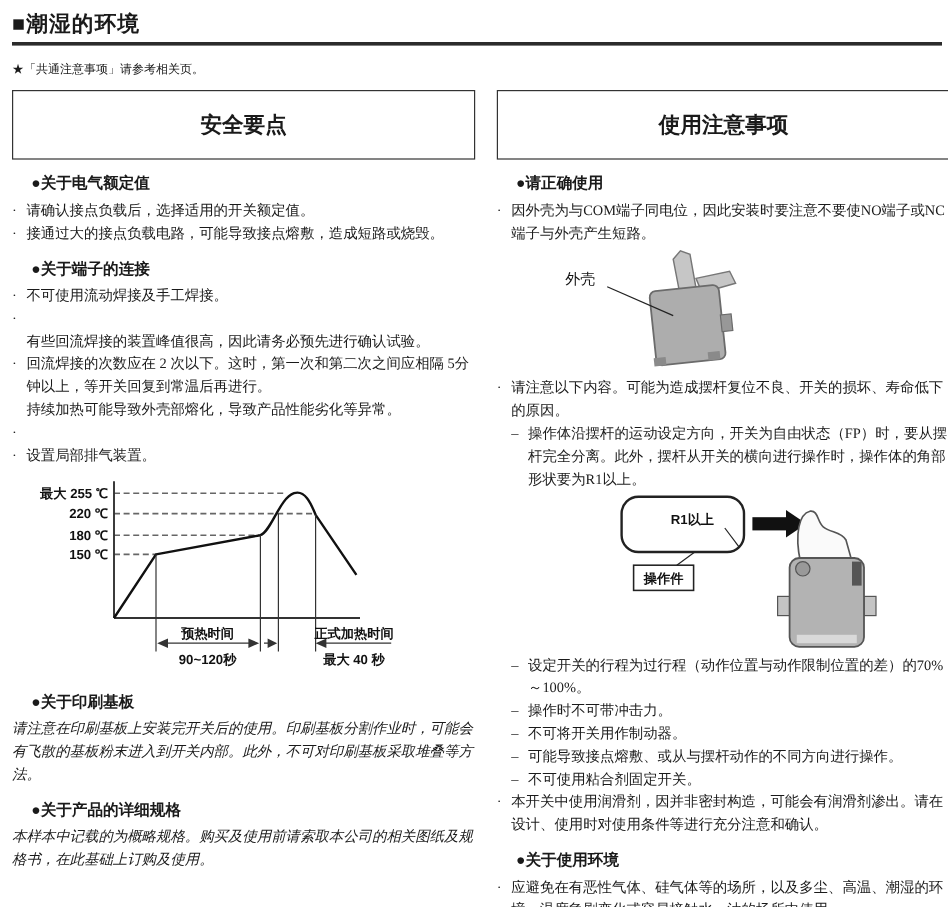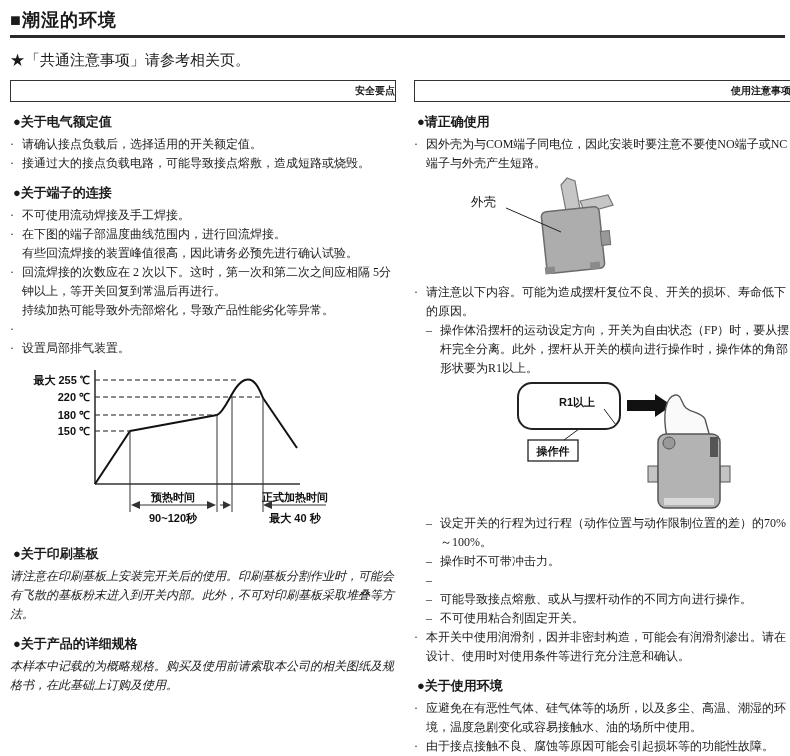--- a/index.html
+++ b/index.html
@@ -1,27 +1,27 @@
 <!DOCTYPE html>
 <html><head>
 <meta charset="utf-8">
 <style>
   html,body{margin:0;padding:0;background:#fff;}
   body{width:790px;height:756px;overflow:hidden;color:#1a1a1a;
        font-family:"Liberation Serif",serif;font-size:12px;}
   .page{padding:8px 5px 0 10px;}
   .page-title{font-family:"Liberation Sans",sans-serif;font-size:18px;font-weight:bold;
               border-bottom:3px solid #2b2b2b;padding-bottom:3px;width:775px;letter-spacing:1px;}
-  .note{margin:13px 0 10px;font-size:15px;}
+  .note{margin:13px 0 10px;font-size:10px;}
   .cols{display:flex;gap:18px;}
   .col-l{width:386px;flex:none;}
   .col-r{width:378px;flex:none;}
-  .boxhead{border:1.5px solid #333;text-align:right;font-weight:bold;font-size:10px;
-           padding:3px 0;font-family:"Liberation Sans",sans-serif;background:#fff;}
-  .sec-h{font-family:"Liberation Sans",sans-serif;font-weight:bold;font-size:13px;margin:11px 3px 4px;}
+  .boxhead{border:1.5px solid #333;text-align:center;font-weight:bold;font-size:18px;
+           padding:16px 0;font-family:"Liberation Sans",sans-serif;background:#fff;}
+  .sec-h{font-family:"Liberation Sans",sans-serif;font-weight:bold;font-size:13px;margin:11px 16px 4px;}
   .li{display:flex;line-height:19px;margin:0;}
   .li .mk{flex:none;width:12px;}
   .li.dash{padding-left:12px;}
   .li.dash .mk{width:14px;}
   .cont{padding-left:12px;line-height:19px;}
   p.body{margin:2px 0 0;line-height:19px;font-style:italic;}
   svg{display:block;}
   svg .dashln{stroke:#666;stroke-width:1.3;stroke-dasharray:5 3;fill:none;}
   svg .ax{stroke:#333;stroke-width:1.6;fill:none;}
   svg .curve{stroke:#111;stroke-width:2;fill:none;stroke-linejoin:round;}
@@ -57,21 +57,20 @@
           <span>接通过大的接点负载电路，可能导致接点熔敷，造成短路或烧毁。</span>
         </div>
 
       <div class="sec-h"><span>●</span><span>关于端子的连接</span></div>
       <div class="li">
           <span class="mk">·</span>
           <span>不可使用流动焊接及手工焊接。</span>
         </div>
       <div class="li">
           <span class="mk">·</span>
-          <span>在下图的端子部温度曲线范围内，进行回流焊接。</span>
         </div>
       <div class="cont">有些回流焊接的装置峰值很高，因此请务必预先进行确认试验。</div>
       <div class="li">
           <span class="mk">·</span>
           <span>回流焊接的次数应在 2 次以下。这时，第一次和第二次之间应相隔 5分钟以上，等开关回复到常温后再进行。</span>
         </div>
       <div class="cont">持续加热可能导致外壳部熔化，导致产品性能劣化等异常。</div>
       <div class="li">
           <span class="mk">·</span>
         </div>
@@ -172,20 +171,21 @@
       <div class="li dash">
           <span class="mk">–</span>
           <span>设定开关的行程为过行程（动作位置与动作限制位置的差）的70%～100%。</span>
         </div>
       <div class="li dash">
           <span class="mk">–</span>
           <span>操作时不可带冲击力。</span>
         </div>
       <div class="li dash">
           <span class="mk">–</span>
+          <span>不可将开关用作制动器。</span>
         </div>
       <div class="li dash">
           <span class="mk">–</span>
           <span>可能导致接点熔敷、或从与摆杆动作的不同方向进行操作。</span>
         </div>
       <div class="li dash">
           <span class="mk">–</span>
           <span>不可使用粘合剂固定开关。</span>
         </div>
       <div class="li">

